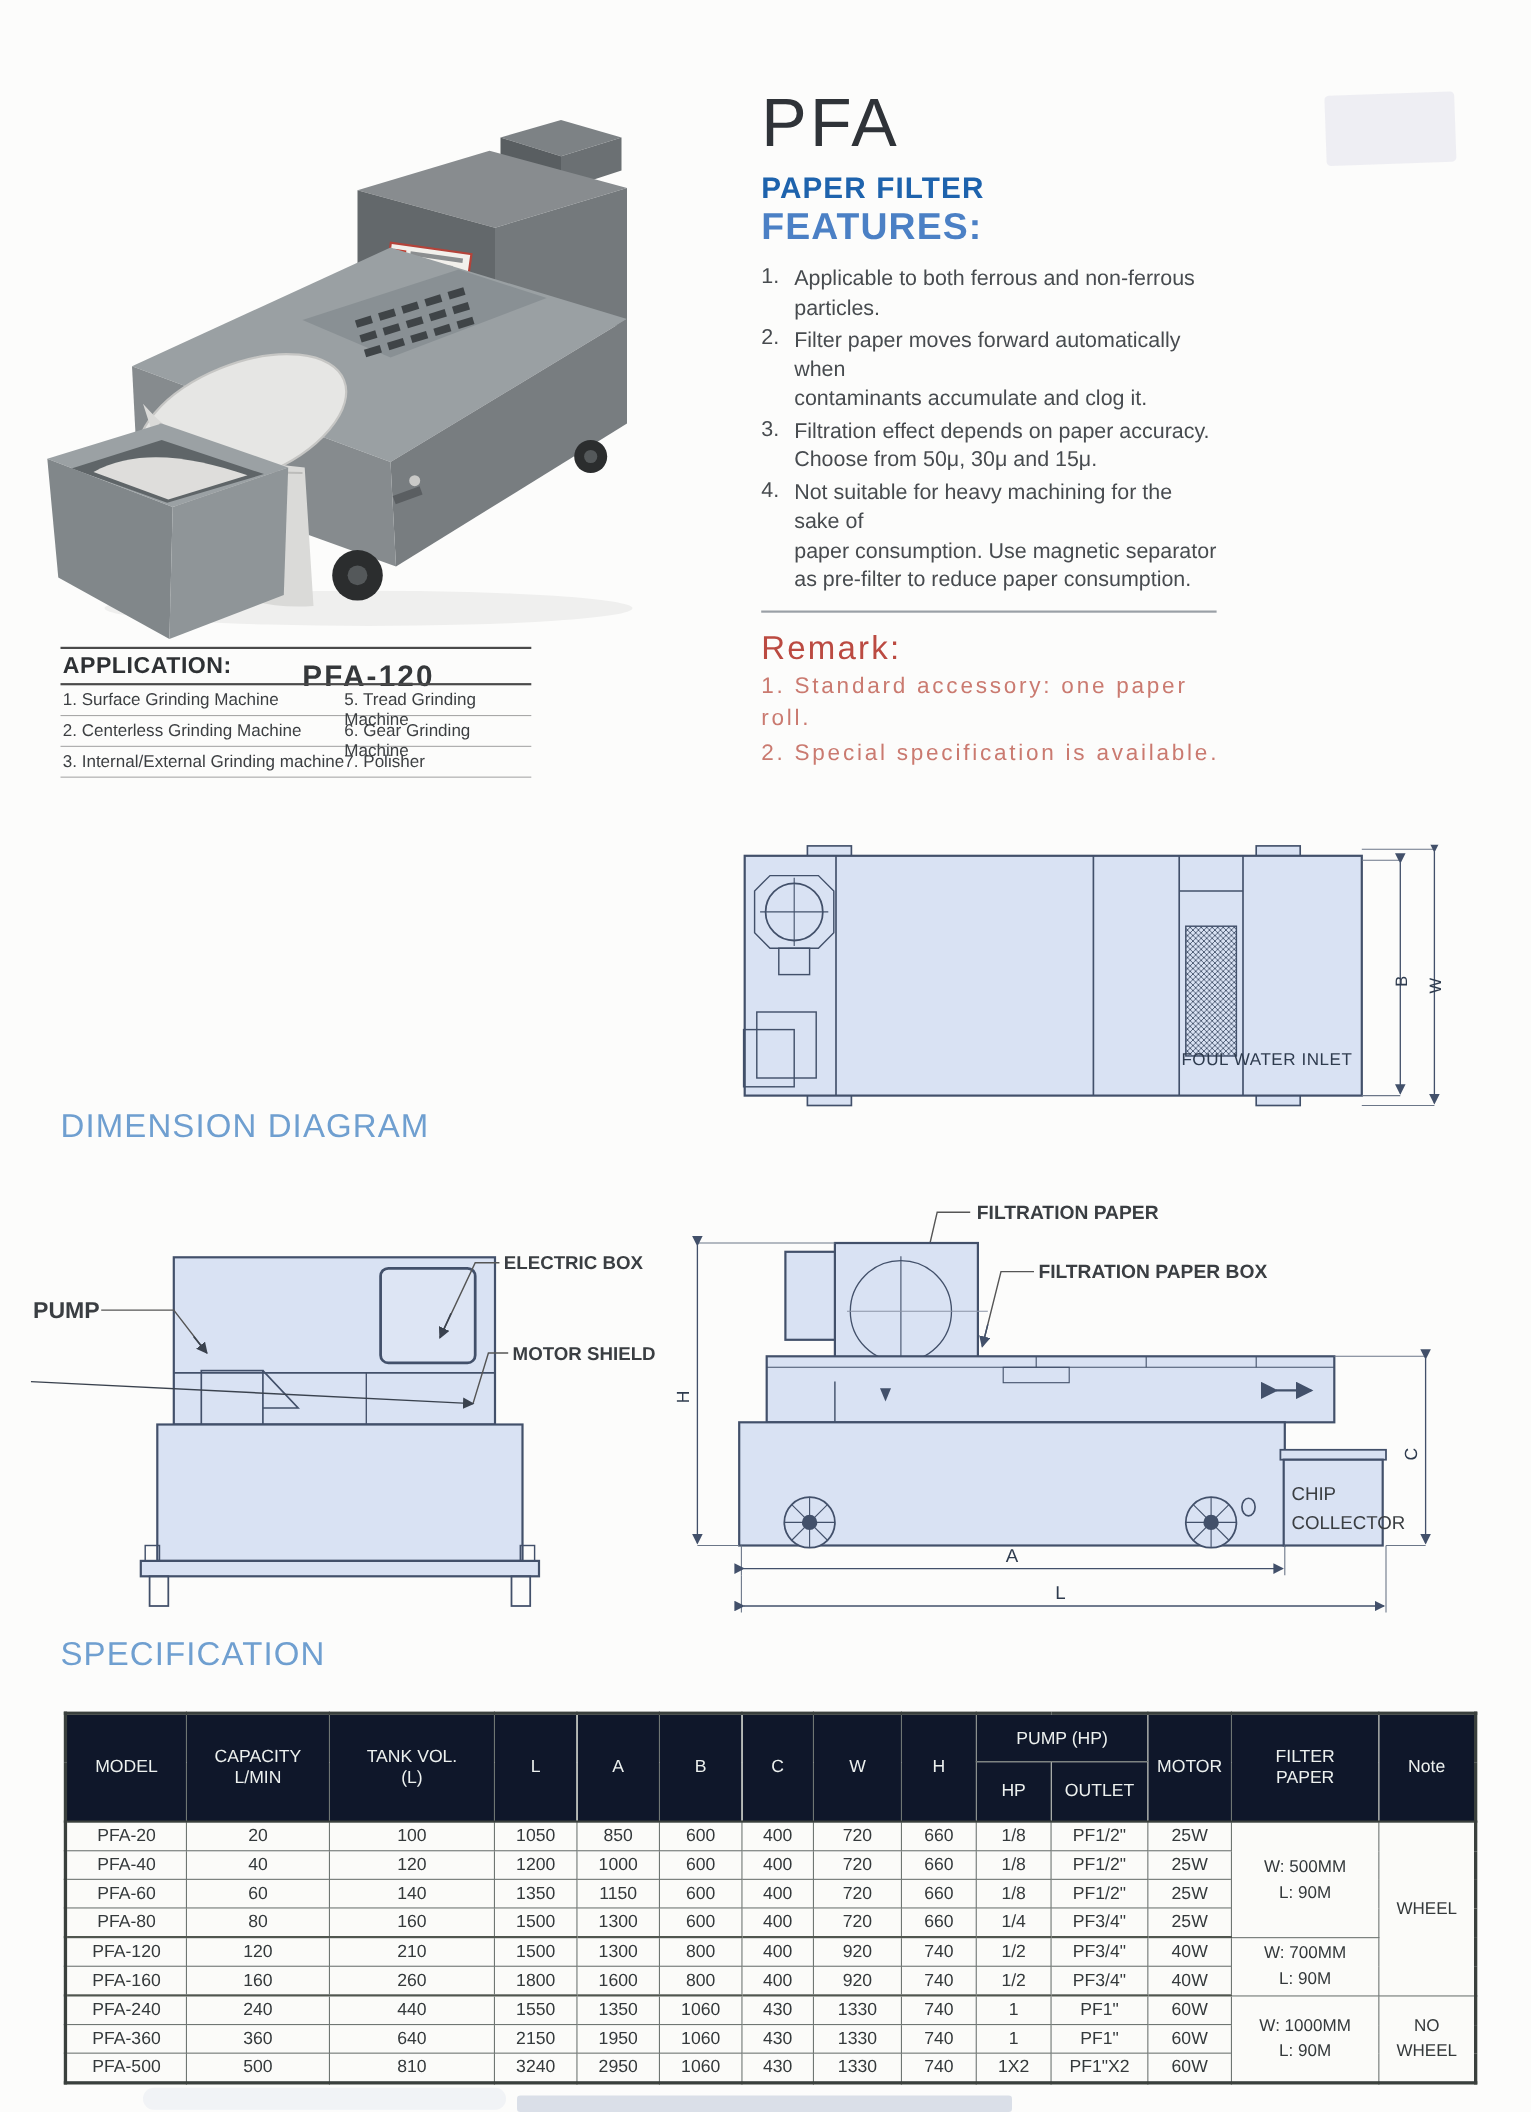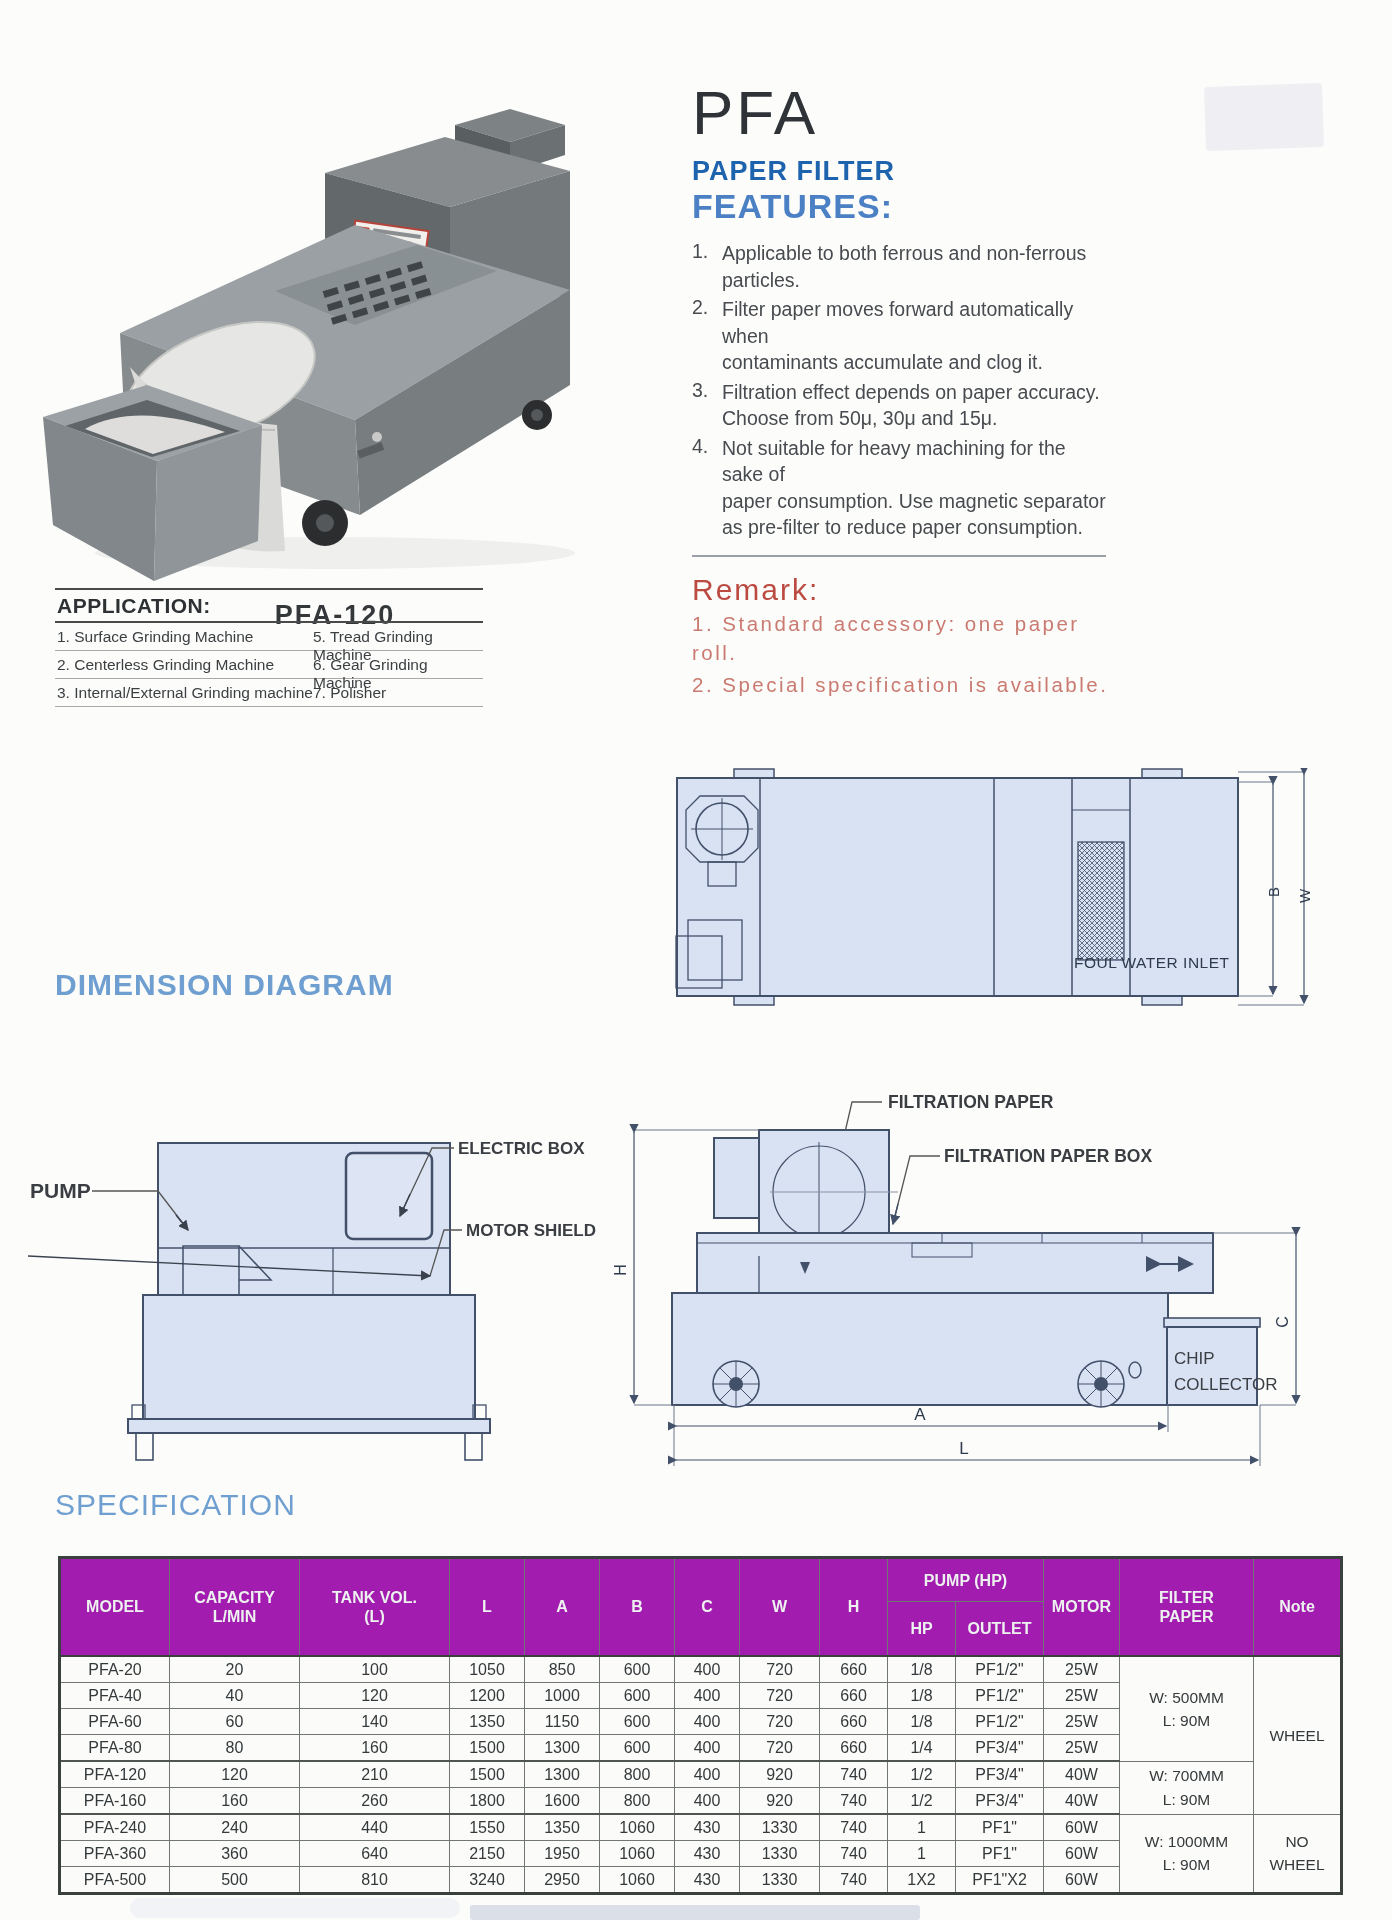--- a/index.html
+++ b/index.html
@@ -32,34 +32,34 @@
   
   .application{position:absolute;left:55px;top:588px;width:428px;}
   .app-title{font-size:21px;font-weight:bold;color:#2e3134;letter-spacing:.5px;
     border-top:2px solid #4a4a4a;border-bottom:2px solid #4a4a4a;padding:4px 2px 3px 2px;}
   .app-row{position:relative;border-bottom:1px solid #a8a8a8;padding:5px 2px 4px 2px;height:18px;}
   .app-left{font-size:15.5px;color:#3c3f42;}
   .app-right{position:absolute;left:258px;top:5px;font-size:15.5px;color:#3c3f42;}
 
   
   .section-heading{position:absolute;font-size:30px;color:#6f9fd0;letter-spacing:1px;font-weight:500;}
-  #dim-heading{left:55px;top:968px;font-weight:bold;}
+  #dim-heading{left:55px;top:1008px;}
   #spec-heading{left:55px;top:1488px;}
   .svgwrap{position:absolute;}
   #topview{left:672px;top:768px;width:648px;height:246px;}
   #leftview{left:28px;top:1128px;width:585px;height:348px;}
   #rightview{left:612px;top:1072px;width:780px;height:402px;}
 
   svg text{font-family:"Liberation Sans", sans-serif;}
 
   
   .spec-table{position:absolute;left:58px;top:1556px;border-collapse:collapse;table-layout:fixed;
     font-size:16px;color:#34393b;}
   .spec-table th,.spec-table td{border:1px solid #6f7673;text-align:center;padding:0 2px;overflow:hidden;}
-  .spec-table thead th{background:#a21caf;color:#edf1ef;font-weight:bold;font-size:16px;line-height:1.2;}
+  .spec-table thead th{background:#0f172a;color:#edf1ef;font-weight:normal;font-size:16px;line-height:1.2;}
   .spec-table{border:3px solid #3a403d;}
   .spec-table thead{border-bottom:2px solid #3a403d;}
   .spec-table tbody td{height:25px;background:#fbfbf9;}
   .spec-table tbody tr.group-end td{border-bottom:2px solid #50564f;}
   .sub-head{font-size:15px;}
   .fp-cell{font-size:15.5px;text-align:left;padding-left:10px;line-height:1.5;}
   .note-cell{font-size:15.5px;text-align:left;padding-left:8px;line-height:1.5;}
 </style>
 </head>
 <body>

